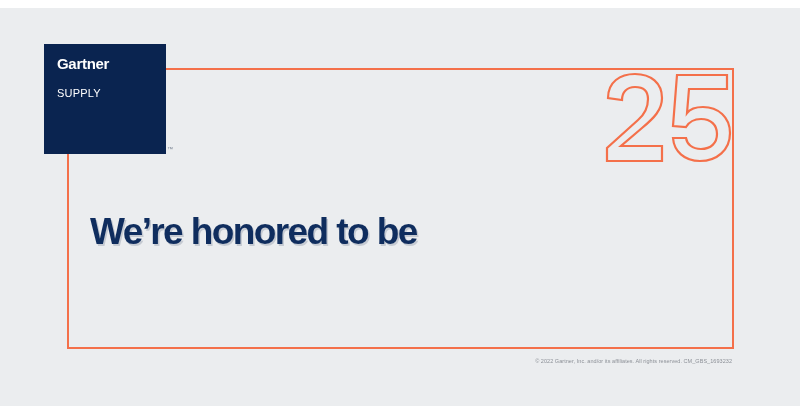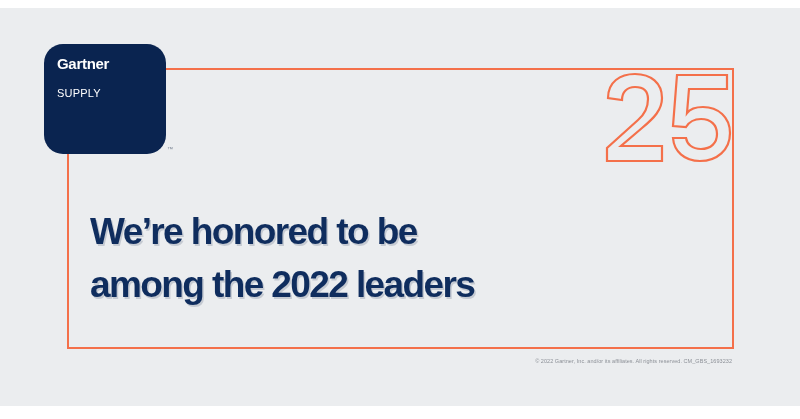--- a/index.html
+++ b/index.html
@@ -62,21 +62,20 @@
   
   .logo-box {
     position: absolute;
     left: 44px;
     top: 44px;
     width: 122px;
     height: 110px;
     background: #0a2450;
     box-sizing: border-box;
     padding: 12px 0 0 13px;
-    border-radius: 19px;
   }
   .logo-wordmark {
     color: #ffffff;
     font-size: 15px;
     font-weight: bold;
     letter-spacing: -0.3px;
     line-height: 1;
     font-family: "Liberation Sans", sans-serif;
   }
   .logo-lines {
@@ -174,18 +173,17 @@
         <path d="M69 66 C70 79, 80 89, 96 89 C113 89, 126 78, 126 61
                  C126 45, 114 35, 99 35 C92 35, 86 37, 83 41 L85 17 L123 17 L123 3
                  L73 3 L69 54 L82 55 C85 50, 90 47, 97 47 C107 47, 113 53, 113 62
                  C113 71, 107 77, 97 77 C88 77, 83 72, 82 66 Z"></path>
       </g>
     </svg>
   </div>
 
   <div class="headline">
     <span class="headline-line">We’re honored to be</span>
-    <span class="headline-line">among the 2022 leaders</span>
   </div>
 
   <div class="footer-copy">© 2022 Gartner, Inc. and/or its affiliates. All rights reserved. CM_GBS_1693232</div>
 
 </div>
 
 </body></html>

